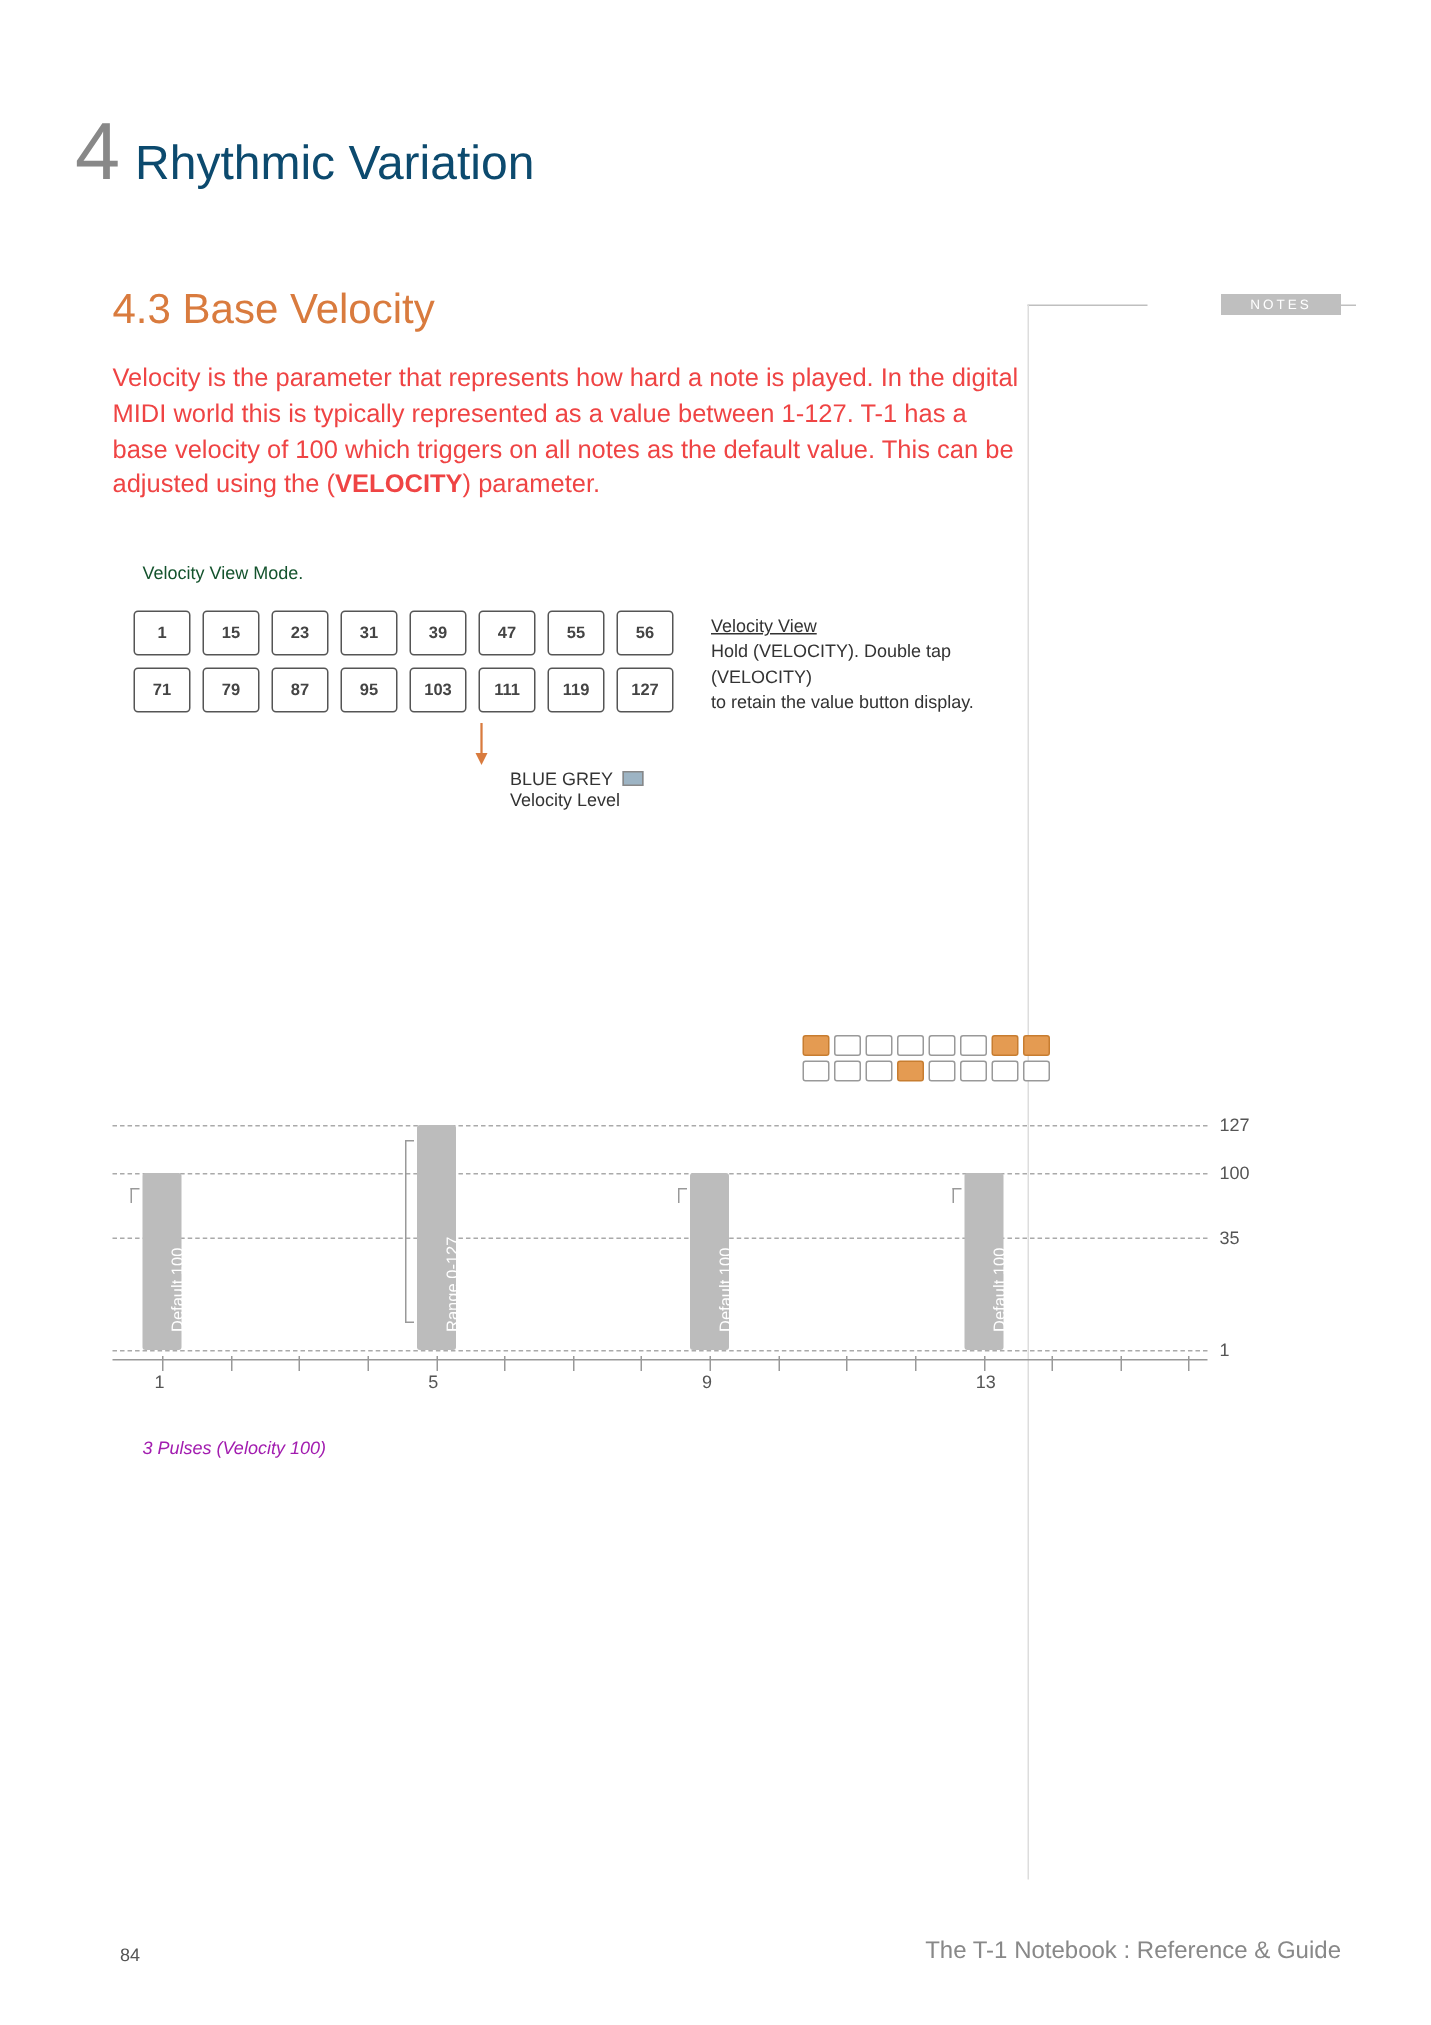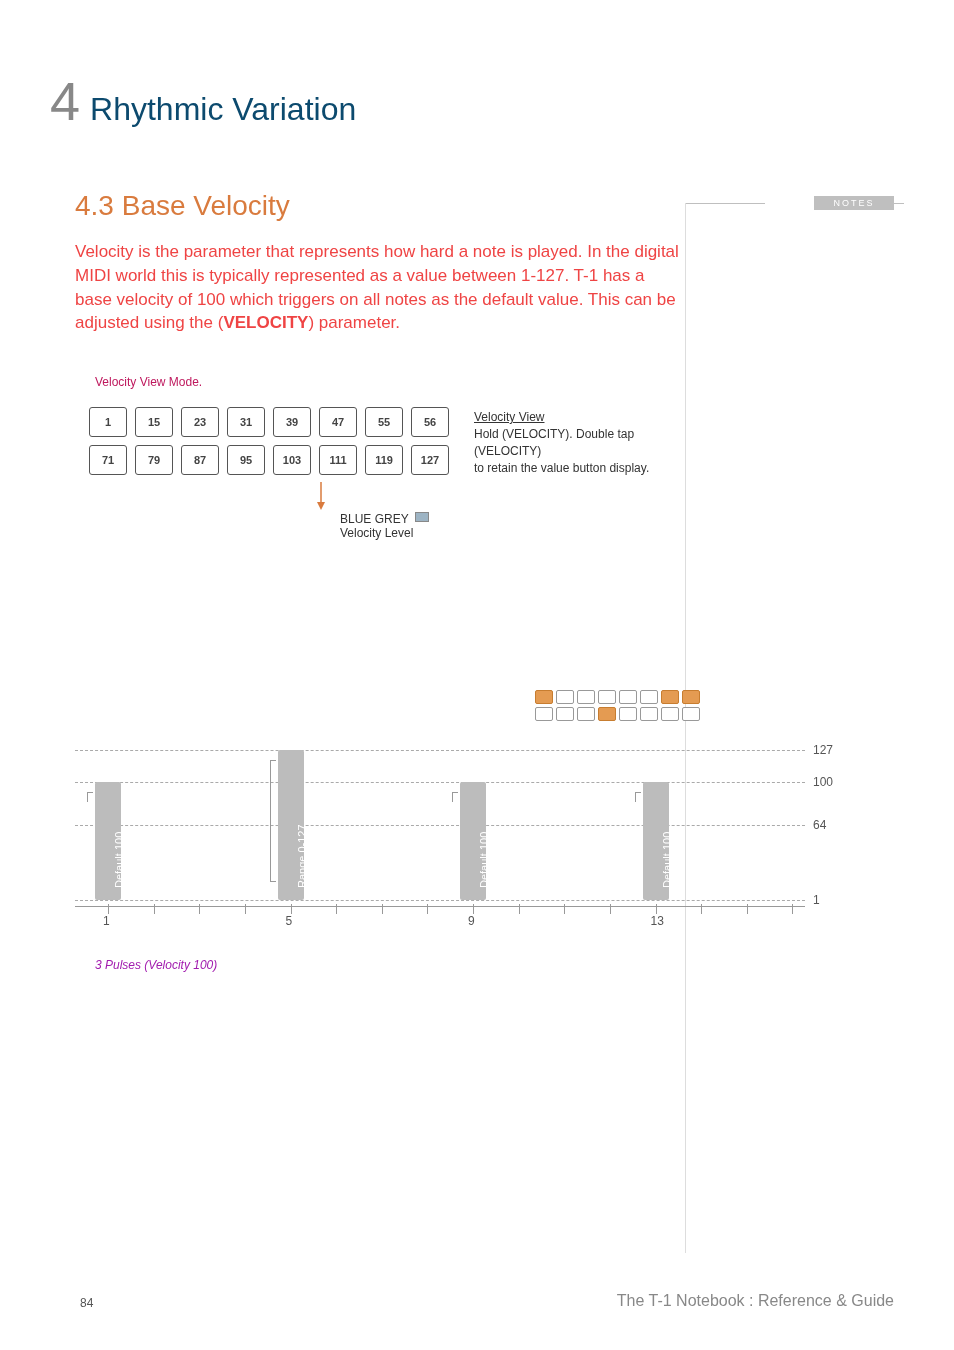--- a/index.html
+++ b/index.html
@@ -44,21 +44,21 @@
   }
   .body-text {
     font-size: 17px;
     line-height: 1.4;
     color: #ef4444;
     margin-bottom: 40px;
   }
   .bold { font-weight: 700; }
   .velocity-mode-label {
     font-size: 12px;
-    color: #be185d;
+    color: #14532d;
     margin-left: 20px;
     margin-bottom: 18px;
   }
   .velocity-grid-wrap {
     display: flex;
     align-items: flex-start;
     gap: 25px;
   }
   .velocity-grid {
     display: flex;
@@ -91,21 +91,21 @@
     margin-top: 6px;
     margin-left: 240px;
   }
   .arrow-down svg { display: block; }
   .legend {
     margin-left: 265px;
     margin-top: 2px;
     font-size: 12px;
     color: #333;
   }
-  .legend-row { display: flex; gap: 6px; }
+  .legend-row { display: flex; align-items: center; gap: 6px; }
   .swatch {
     width: 14px; height: 10px;
     background: #9db4c4;
     border: 1px solid #888;
   }
   .explain {
     margin-top: 22px;
     margin-left: 20px;
     font-size: 12px;
     color: #333;
@@ -359,21 +359,21 @@
 </div>
 
 <div class="chart-area">
   <div class="chart-inner" id="chart-inner">
     <div class="xaxis"></div>
   <div class="hline" style="top: 10px;"></div>
       <div class="hline-label" style="top: 3px; left: 738px;">127</div>
       <div class="hline" style="top: 42.1429px;"></div>
       <div class="hline-label" style="top: 35.1429px; left: 738px;">100</div>
       <div class="hline" style="top: 85px;"></div>
-      <div class="hline-label" style="top: 78px; left: 738px;">64</div>
+      <div class="hline-label" style="top: 78px; left: 738px;">35</div>
       <div class="hline" style="top: 160px;"></div>
       <div class="hline-label" style="top: 153px; left: 738px;">1</div>
       <div class="bar" style="left: 20px; height: 117.857px;"></div>
       <div class="bar-label" style="left: 38px; top: 148px;">Default 100</div>
       <div class="range-bracket" style="left: 12px; top: 52.1429px; width: 6px; height: 10px; border-bottom: none;"></div>
       <div class="bar" style="left: 202.5px; height: 150px;"></div>
       <div class="bar-label" style="left: 220.5px; top: 148px;">Range 0-127</div>
       <div class="range-bracket" style="left: 194.5px; top: 20px; width: 6px; height: 122px;"></div>
       <div class="bar" style="left: 385px; height: 117.857px;"></div>
       <div class="bar-label" style="left: 403px; top: 148px;">Default 100</div>

